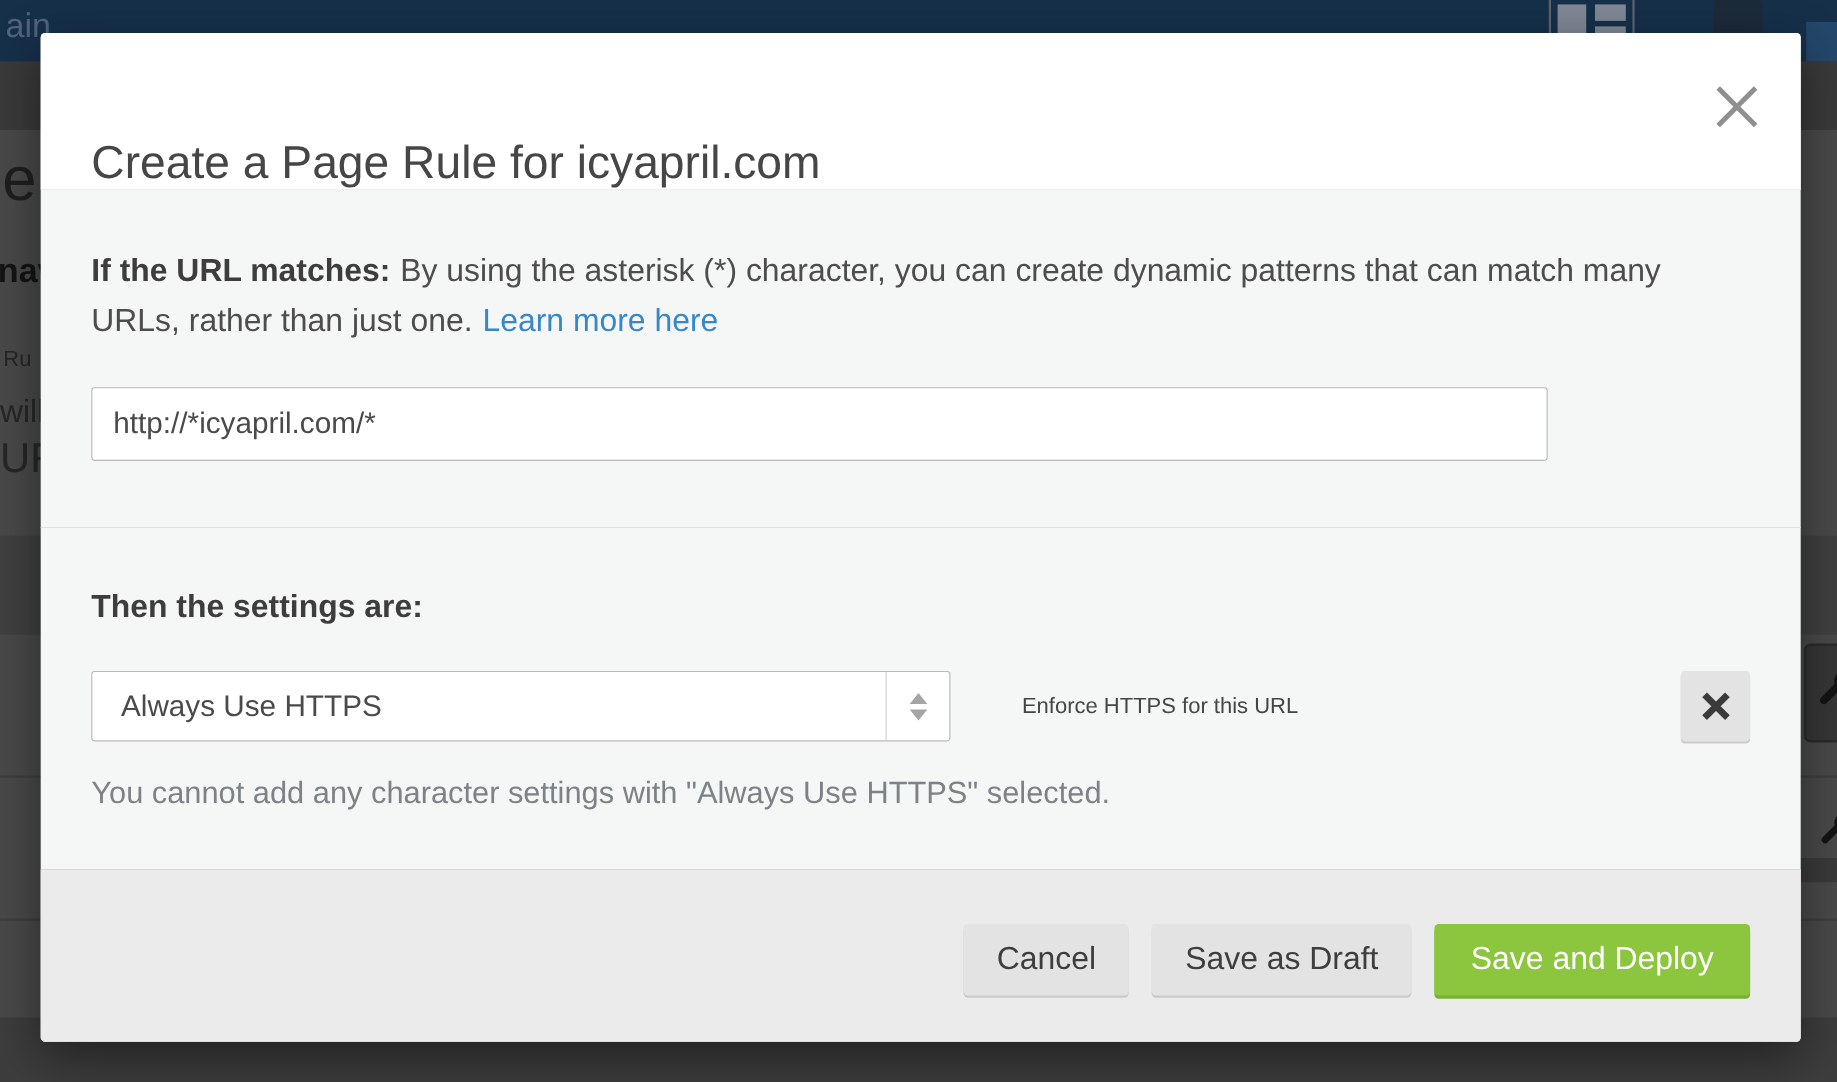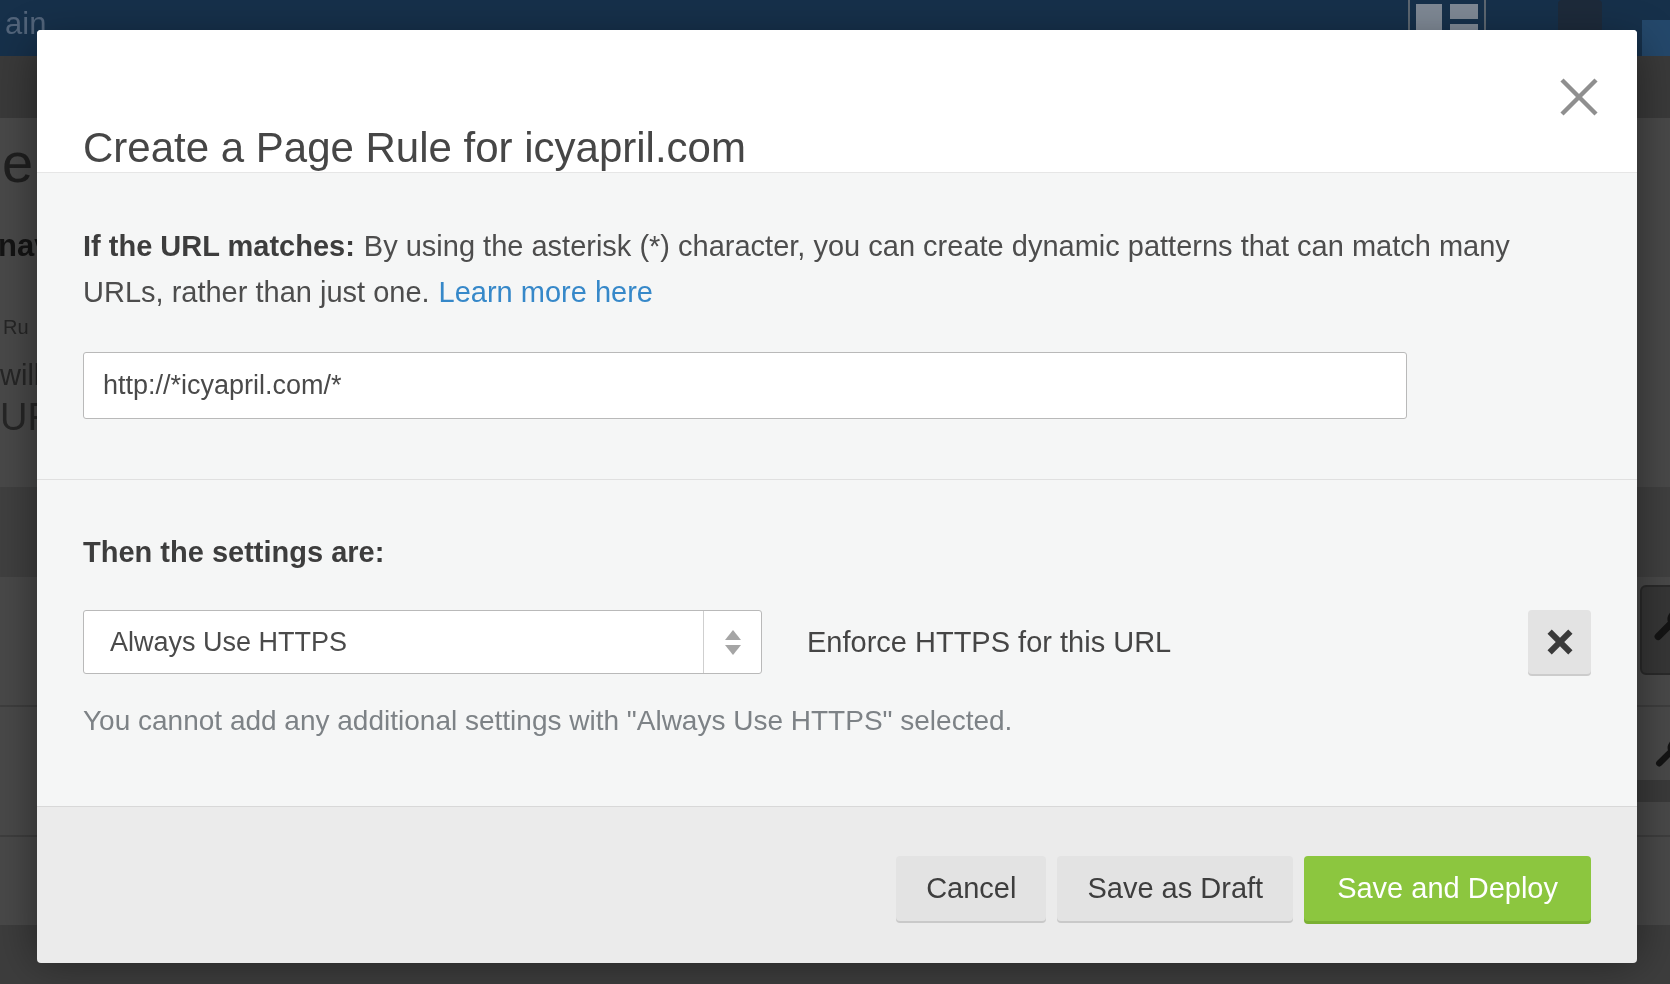--- a/index.html
+++ b/index.html
@@ -43,31 +43,31 @@
 
   .sec-url{position:absolute;left:0;top:143px;width:100%;height:306px;padding:50px 46px 0 46px;}
   .url-paragraph{width:1505px;font-size:29px;line-height:46px;color:#4d4d4d;}
   .url-label{font-weight:bold;color:#3d3d3d;margin-right:9px;}
   .learn-link{color:#3688c9;text-decoration:none;margin-left:9px;cursor:pointer;}
   .url-input{display:block;margin-top:37px;width:1324px;height:67px;background:#ffffff;border:1px solid #b9b9b9;border-radius:3px;font-size:27px;color:#4a4a4a;padding:0 0 0 19px;outline:none;}
 
   .sec-settings{position:absolute;left:0;top:449px;width:100%;height:341px;border-top:1px solid #e0e0e0;padding:54px 46px 0 46px;}
   .settings-heading{font-size:29px;font-weight:bold;color:#3d3d3d;line-height:36px;}
   .settings-row{margin-top:40px;display:flex;align-items:center;}
-  .setting-select{position:relative;width:679px;height:64px;background:#ffffff;border:1px solid #b9b9b9;border-radius:3px;display:flex;align-items:center;cursor:pointer;}
+  .setting-select{position:relative;width:781px;height:64px;background:#ffffff;border:1px solid #b9b9b9;border-radius:3px;display:flex;align-items:center;cursor:pointer;}
   .select-value{font-size:27px;color:#4a4a4a;padding-left:26px;}
   .select-stepper{position:absolute;right:0;top:0;width:58px;height:100%;border-left:1px solid #cfcfcf;display:flex;flex-direction:column;align-items:center;justify-content:center;gap:5px;}
   .arr-up{width:0;height:0;border-left:8px solid transparent;border-right:8px solid transparent;border-bottom:10px solid #a5a5a5;}
   .arr-down{width:0;height:0;border-left:8px solid transparent;border-right:8px solid transparent;border-top:10px solid #a5a5a5;}
-  .setting-desc{margin-left:45px;font-size:29px;color:#454545;}
+  .setting-desc{margin-left:65px;font-size:20px;color:#454545;}
   .delete-setting-btn{margin-left:auto;width:63px;height:64px;background:#e3e3e3;border:none;border-radius:4px;box-shadow:0 2px 0 #cccccc;cursor:pointer;display:flex;align-items:center;justify-content:center;padding:0;}
   .delete-setting-btn svg{fill:#3a3a3a;}
   .settings-note{margin-top:31px;font-size:28px;color:#7d8286;}
 
-  .modal-footer{position:absolute;left:0;top:776px;width:100%;height:157px;background:#ebebeb;border-top:1px solid #d8d8d8;border-radius:0 0 4px 4px;display:flex;justify-content:flex-end;align-items:flex-start;gap:11px;padding:49px 46px 0 0;}
+  .modal-footer{position:absolute;left:0;top:760px;width:100%;height:157px;background:#ebebeb;border-top:1px solid #d8d8d8;border-radius:0 0 4px 4px;display:flex;justify-content:flex-end;align-items:flex-start;gap:21px;padding:49px 46px 0 0;}
   .btn{height:65px;font-size:29px;border:none;border-radius:4px;cursor:pointer;padding:0 30px;}
   .btn-gray{background:#e3e3e3;color:#3e3e3e;box-shadow:0 2px 0 #c9c9c9;}
   .btn-green{background:#8cc63f;color:#ffffff;box-shadow:0 3px 0 #7ab032;padding:0 33px;}
 </style>
 </head>
 <body>
 
 <div class="stage">
 
   <div>
@@ -137,21 +137,21 @@
             <div class="arr-down"></div>
           </div>
         </div>
         <div class="setting-desc">Enforce HTTPS for this URL</div>
         <button class="delete-setting-btn">
           <svg width="30" height="30" viewBox="0 0 24 24">
             <path d="M12 8.6 L18.6 2 L22 5.4 L15.4 12 L22 18.6 L18.6 22 L12 15.4 L5.4 22 L2 18.6 L8.6 12 L2 5.4 L5.4 2 Z"></path>
           </svg>
         </button>
       </div>
-      <div class="settings-note">You cannot add any additional settings with "Always Use HTTPS" selected.</div>
+      <div class="settings-note">You cannot add any character settings with "Always Use HTTPS" selected.</div>
     </div>
 
     <div class="modal-footer">
       <button class="btn btn-gray">Cancel</button>
       <button class="btn btn-gray">Save as Draft</button>
       <button class="btn btn-green">Save and Deploy</button>
     </div>
 
   </div>
 </div>

